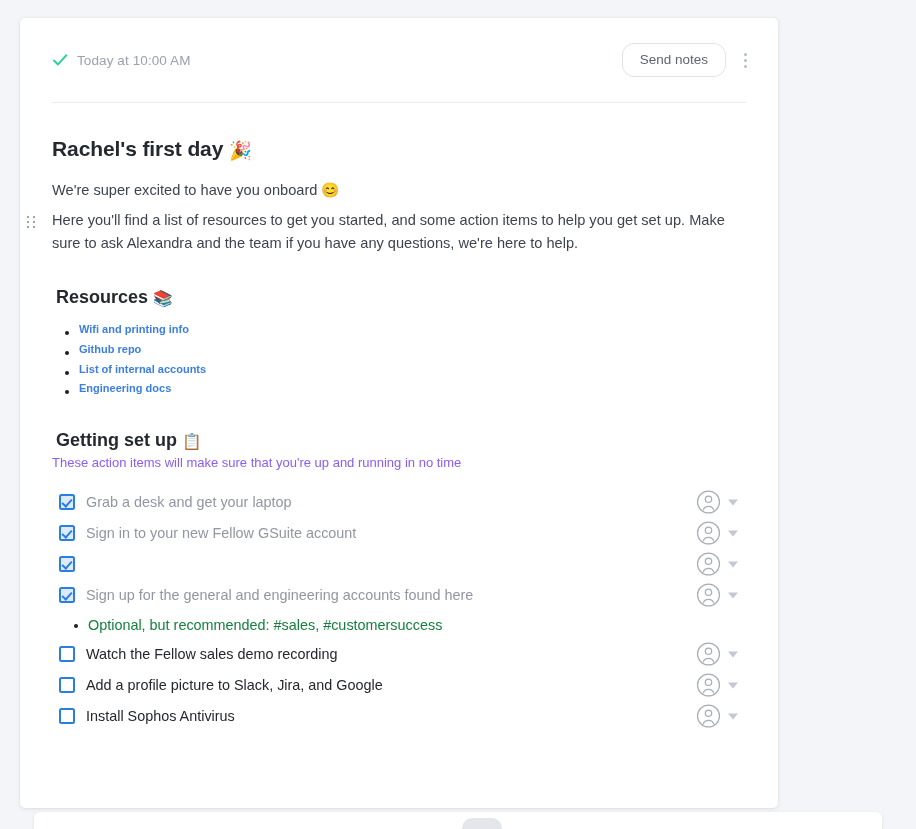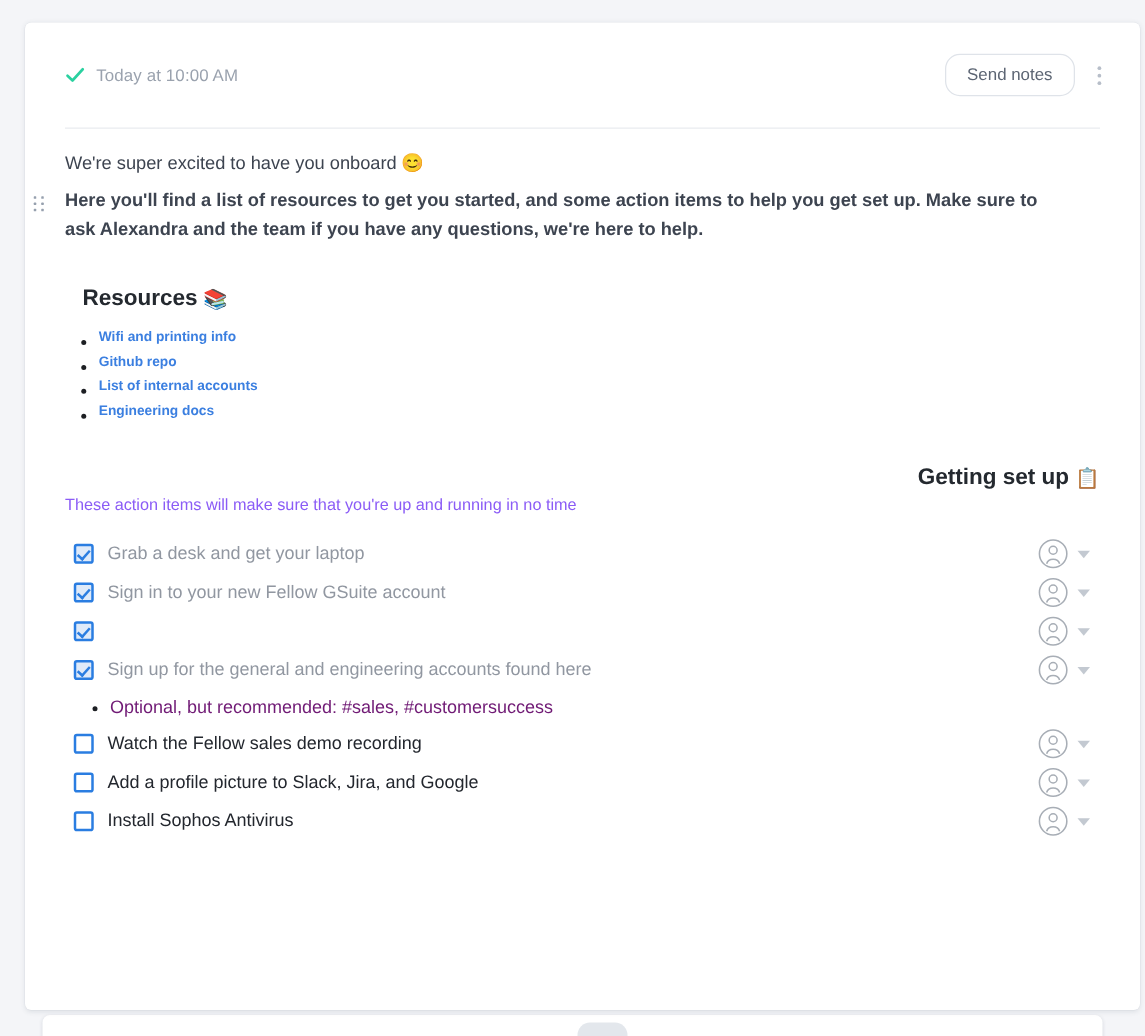--- a/index.html
+++ b/index.html
@@ -38,21 +38,21 @@
     background: #e3e7ec;
     border-radius: 10px 10px 0 0;
     z-index: 1;
   }
 
   
   .note-card {
     position: absolute;
     left: 20px;
     top: 18px;
-    width: 892px;
+    width: 758px;
     height: 790px;
     background: #ffffff;
     border-radius: 5px;
     box-shadow: 0 1px 4px rgba(60,70,90,0.12), 0 0 0 0.5px rgba(60,70,90,0.04);
     box-sizing: border-box;
     z-index: 2;
     overflow: hidden;
   }
 
   
@@ -149,21 +149,20 @@
   p.note-para {
     font-size: 14.6px;
     color: #3d4450;
     line-height: 1.62;
     margin: 17px 0 0 0;
     max-width: 800px;
   }
   p.note-para.second {
     margin-top: 6px;
     position: relative;
-    font-weight: bold;
   }
 
   .drag-handle {
     position: absolute;
     left: -25px;
     top: 7px;
     width: 10px;
     height: 14px;
     display: grid;
     grid-template-columns: 3px 3px;
@@ -176,26 +175,25 @@
     width: 2.4px;
     height: 2.4px;
     background: #96a0ae;
     border-radius: 0.5px;
   }
 
   h2.section-title {
     font-size: 18px;
     font-weight: bold;
     color: #24292f;
-    margin: 30px 0 0 14px;
+    margin: 30px 0 0 4px;
     line-height: 1.25;
   }
   h2.section-title.tight {
     margin-bottom: 2px;
-    text-align: right;
   }
   .section-sub {
     font-size: 13px;
     color: #8b5cf6;
     margin: 2px 0 0 0;
     line-height: 1.45;
   }
 
   ul.link-list {
     list-style: none;
@@ -283,21 +281,21 @@
     content: "";
     position: absolute;
     left: 22px;
     top: 13px;
     width: 4px;
     height: 4px;
     border-radius: 50%;
     background: #1d1f23;
   }
   .sub-bullet-row .task-label {
-    color: #701a75;
+    color: #15803d;
   }
 
   .assignee {
     position: absolute;
     right: 8px;
     top: 50%;
     transform: translateY(-50%);
     display: flex;
     align-items: center;
     gap: 7px;
@@ -338,20 +336,24 @@
         <span></span>
         <span></span>
         <span></span>
       </button>
     </div>
   </div>
   <div class="header-divider"></div>
 
   <div class="card-body">
 
+    <h1 class="note-title">
+      <span>Rachel's first day</span>
+      <span class="emoji">🎉</span>
+    </h1>
 
     <p class="note-para">We're super excited to have you onboard 😊</p>
 
     <p class="note-para second">
       <span class="drag-handle">
         <i></i>
           <i></i>
         <i></i>
           <i></i>
         <i></i>

